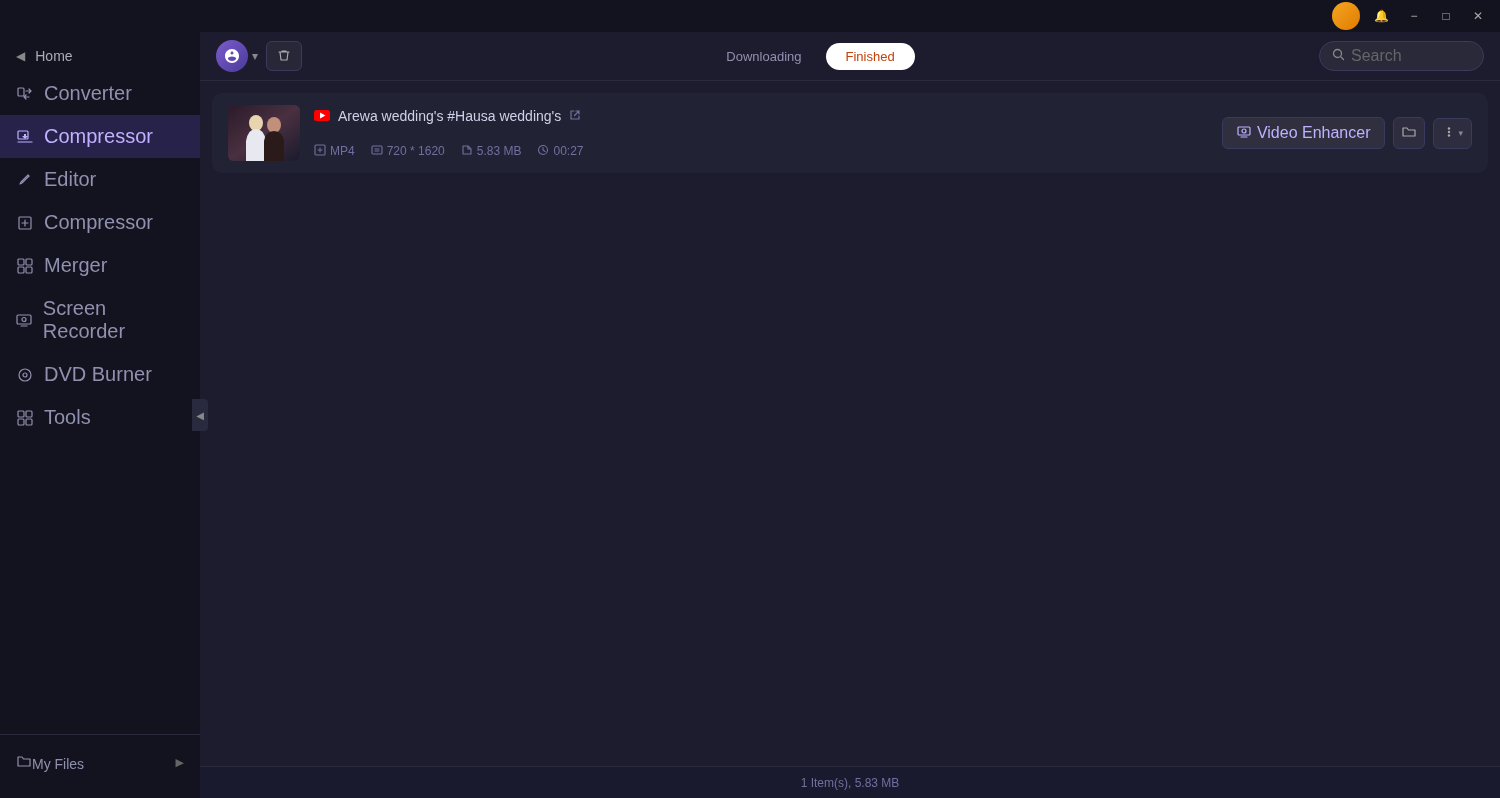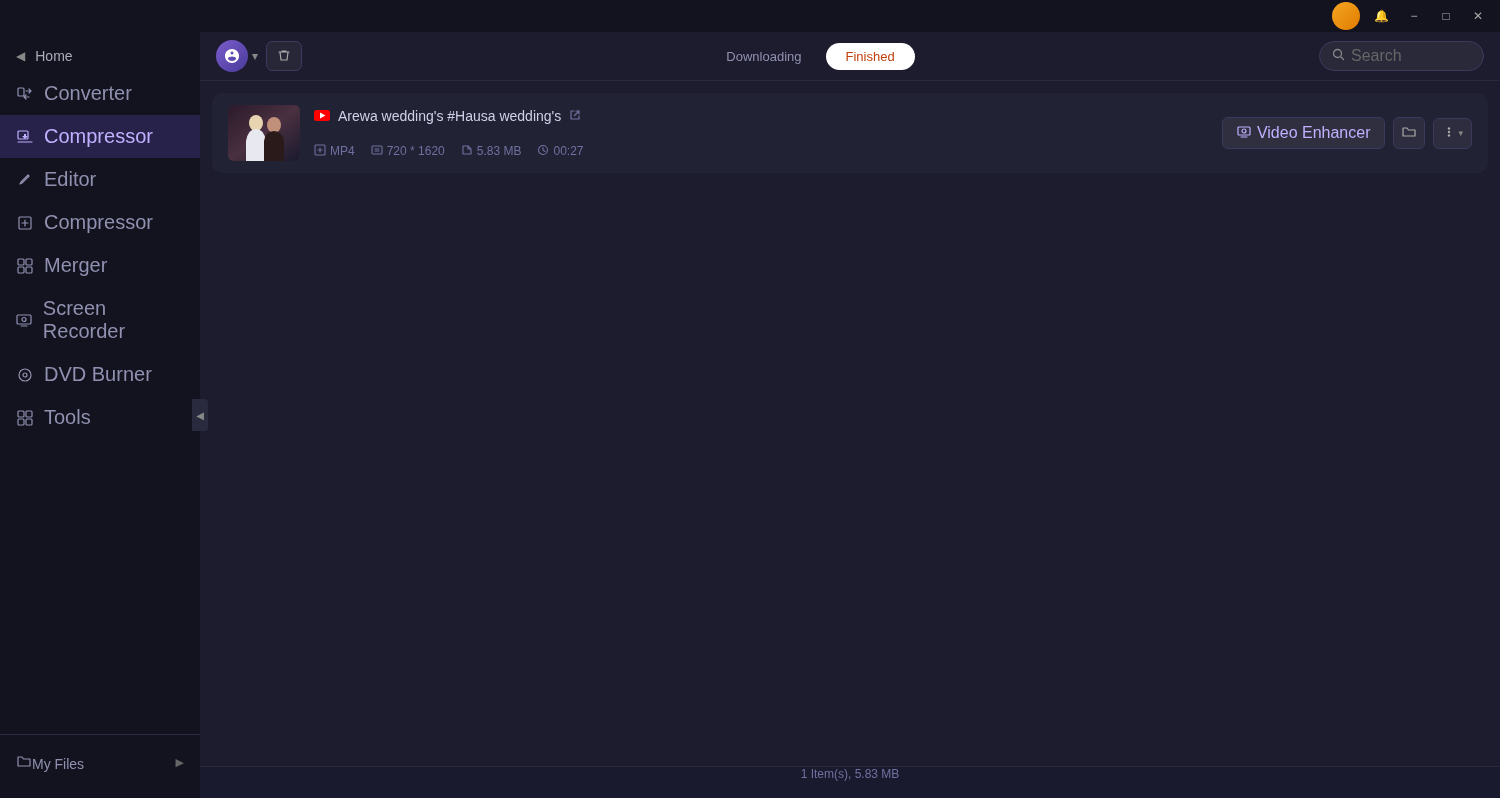--- a/index.html
+++ b/index.html
@@ -367,20 +367,21 @@
       color: #aaa;
       font-size: 12px;
     }
 
     
     .status-bar {
       height: 32px;
       background: #1a1a2e;
       border-top: 1px solid #2a2a3f;
       display: flex;
+      align-items: center;
       justify-content: center;
       font-size: 12px;
       color: #7070a0;
       flex-shrink: 0;
     }
   </style>
 </head>
 <body>
 
 <div class="title-bar">

